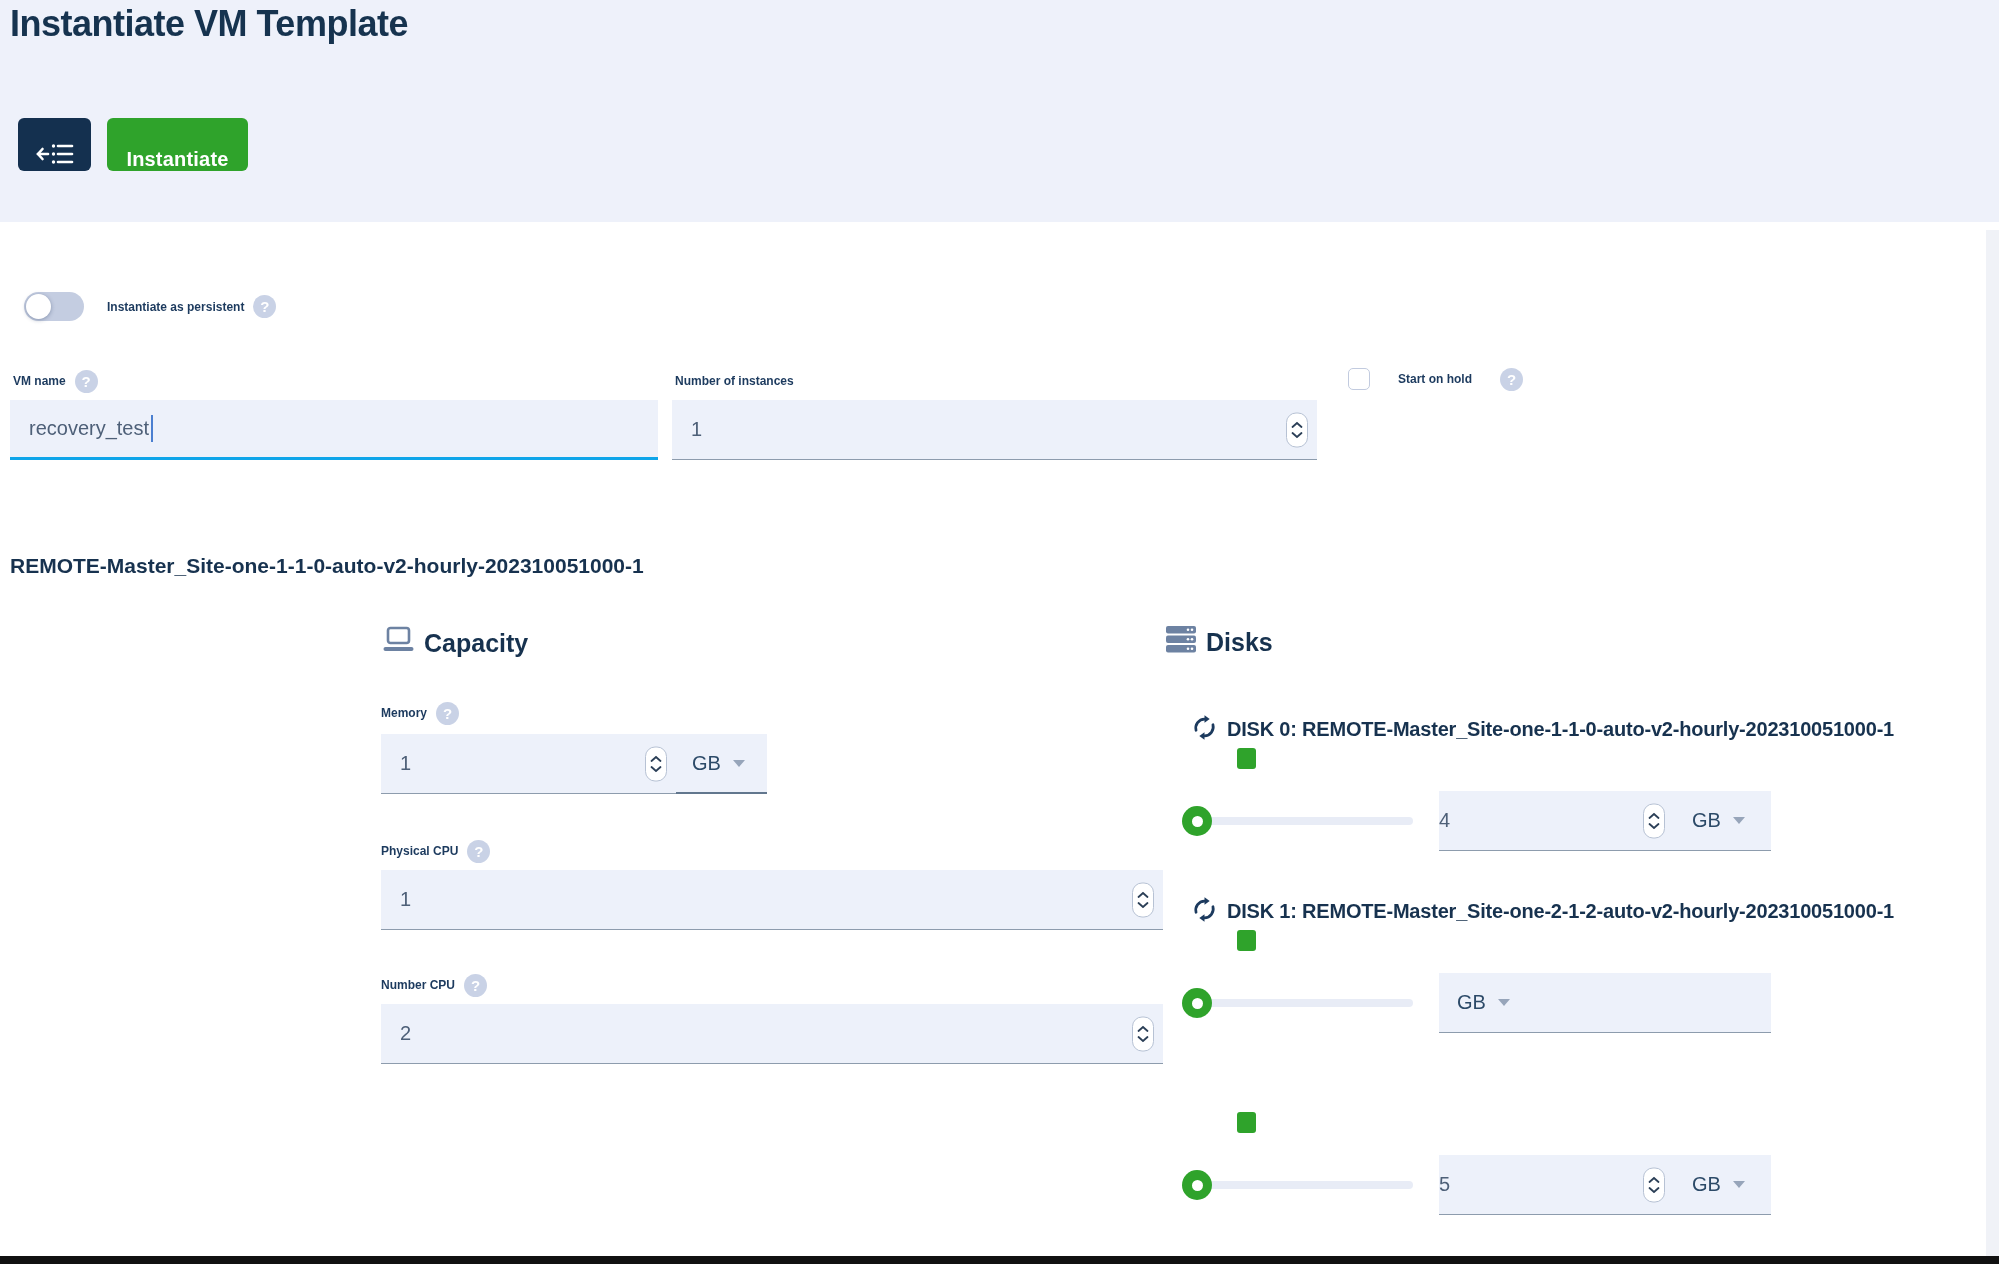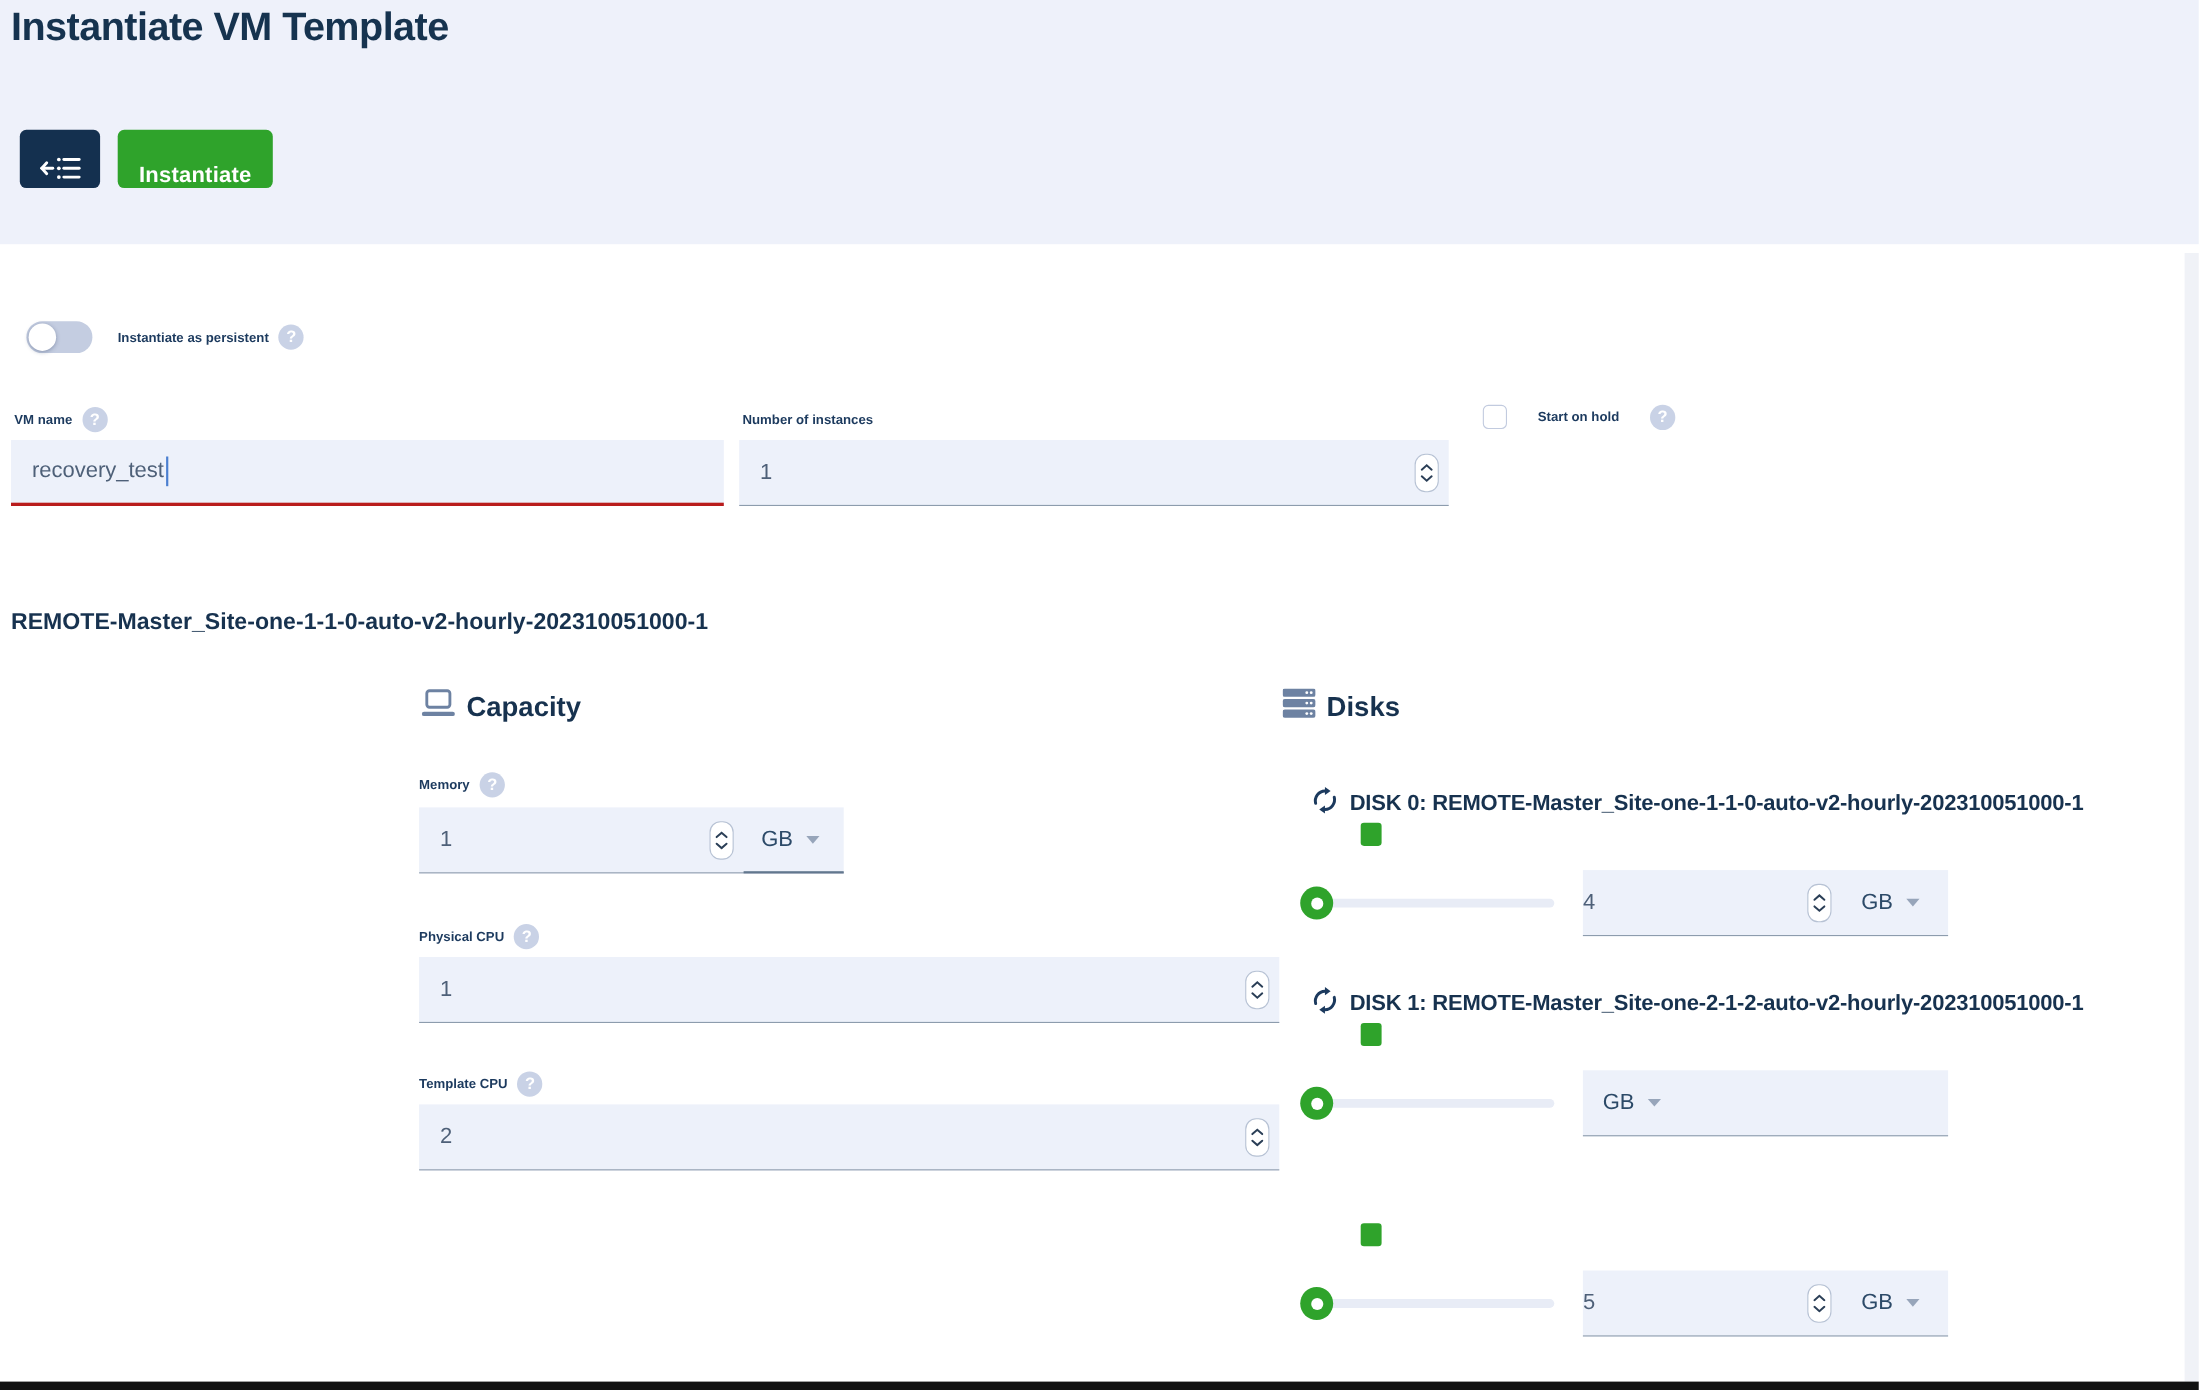--- a/index.html
+++ b/index.html
@@ -21,21 +21,21 @@
 
   
   .toggle{position:relative;width:60px;height:29px;border-radius:15px;background:#c4cde1;flex:0 0 auto;margin-right:14px;}
   .toggle .knob{position:absolute;left:2px;top:2px;width:25px;height:25px;border-radius:50%;background:#fff;
                 box-shadow:0 1px 4px rgba(20,40,80,.35);}
 
   
   .input{position:absolute;height:60px;background:#edf1fa;border-bottom:1px solid #8d9cad;box-sizing:border-box;
          display:flex;align-items:center;font-size:20px;color:#4e6078;}
   .input .val{padding-left:19px;}
-  .vm-input{border-bottom:3px solid #b91c1c;}
+  .vm-input{border-bottom:3px solid #0ea5e9;}
   .caret{display:inline-block;width:2px;height:27px;background:#4b7fd0;margin-left:2px;}
 
   .stepper{position:absolute;right:9px;top:50%;transform:translateY(-50%);width:20px;height:33px;border:1px solid #b7c2d4;
            border-radius:10px;background:#fff;display:flex;flex-direction:column;align-items:center;justify-content:center;gap:3px;}
   .stepper svg{display:block;}
   .unit-txt{font-size:20px;font-weight:400;color:#2c4a68;}
   .dd-caret{width:0;height:0;border-left:6px solid transparent;border-right:6px solid transparent;border-top:7px solid #97a5ba;margin-left:12px;}
 
   .checkbox{width:22px;height:22px;border:1.5px solid #c2cbdf;border-radius:5px;background:#fff;box-sizing:border-box;flex:0 0 auto;}
 
@@ -182,21 +182,21 @@
       <svg width="12" height="7" viewBox="0 0 12 7">
           <path d="M1.5 5.5 L6 1.5 L10.5 5.5" stroke="#2b3f57" stroke-width="1.8" fill="none" stroke-linecap="round"></path>
         </svg>
       <svg width="12" height="7" viewBox="0 0 12 7">
           <path d="M1.5 1.5 L6 5.5 L10.5 1.5" stroke="#2b3f57" stroke-width="1.8" fill="none" stroke-linecap="round"></path>
         </svg>
     </span>
   </div>
 
   <div class="row" style="left:381px;top:972px;">
-    <span class="lbl">Template CPU</span>
+    <span class="lbl">Number CPU</span>
     <span class="qicon">?</span>
   </div>
   <div class="input" style="left:381px;top:1004px;width:782px;">
     <span class="val">2</span>
     <span class="stepper">
       <svg width="12" height="7" viewBox="0 0 12 7">
           <path d="M1.5 5.5 L6 1.5 L10.5 5.5" stroke="#2b3f57" stroke-width="1.8" fill="none" stroke-linecap="round"></path>
         </svg>
       <svg width="12" height="7" viewBox="0 0 12 7">
           <path d="M1.5 1.5 L6 5.5 L10.5 1.5" stroke="#2b3f57" stroke-width="1.8" fill="none" stroke-linecap="round"></path>

